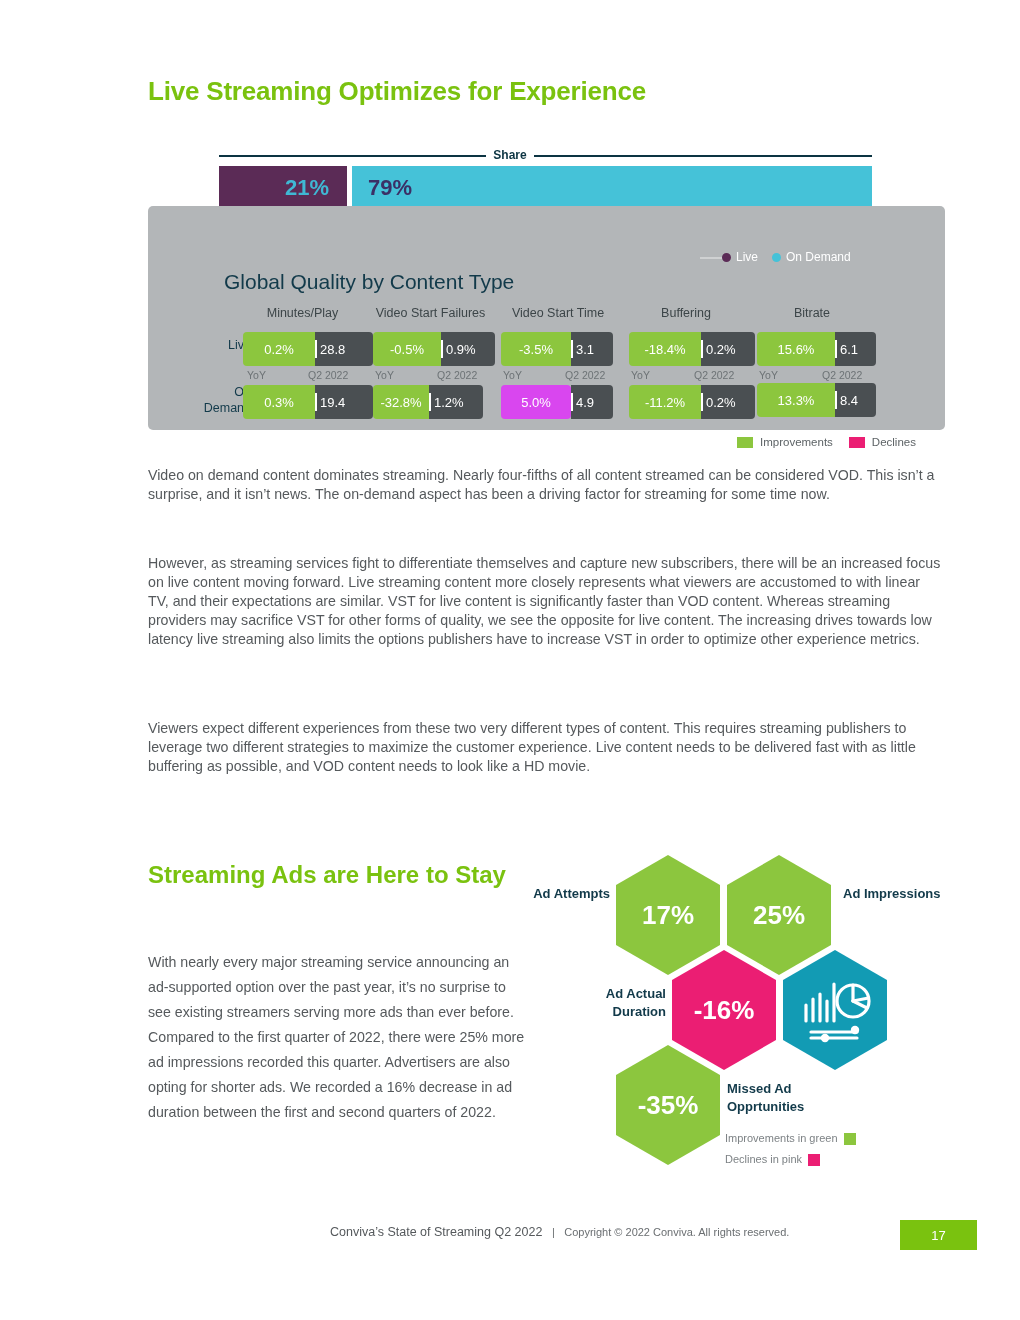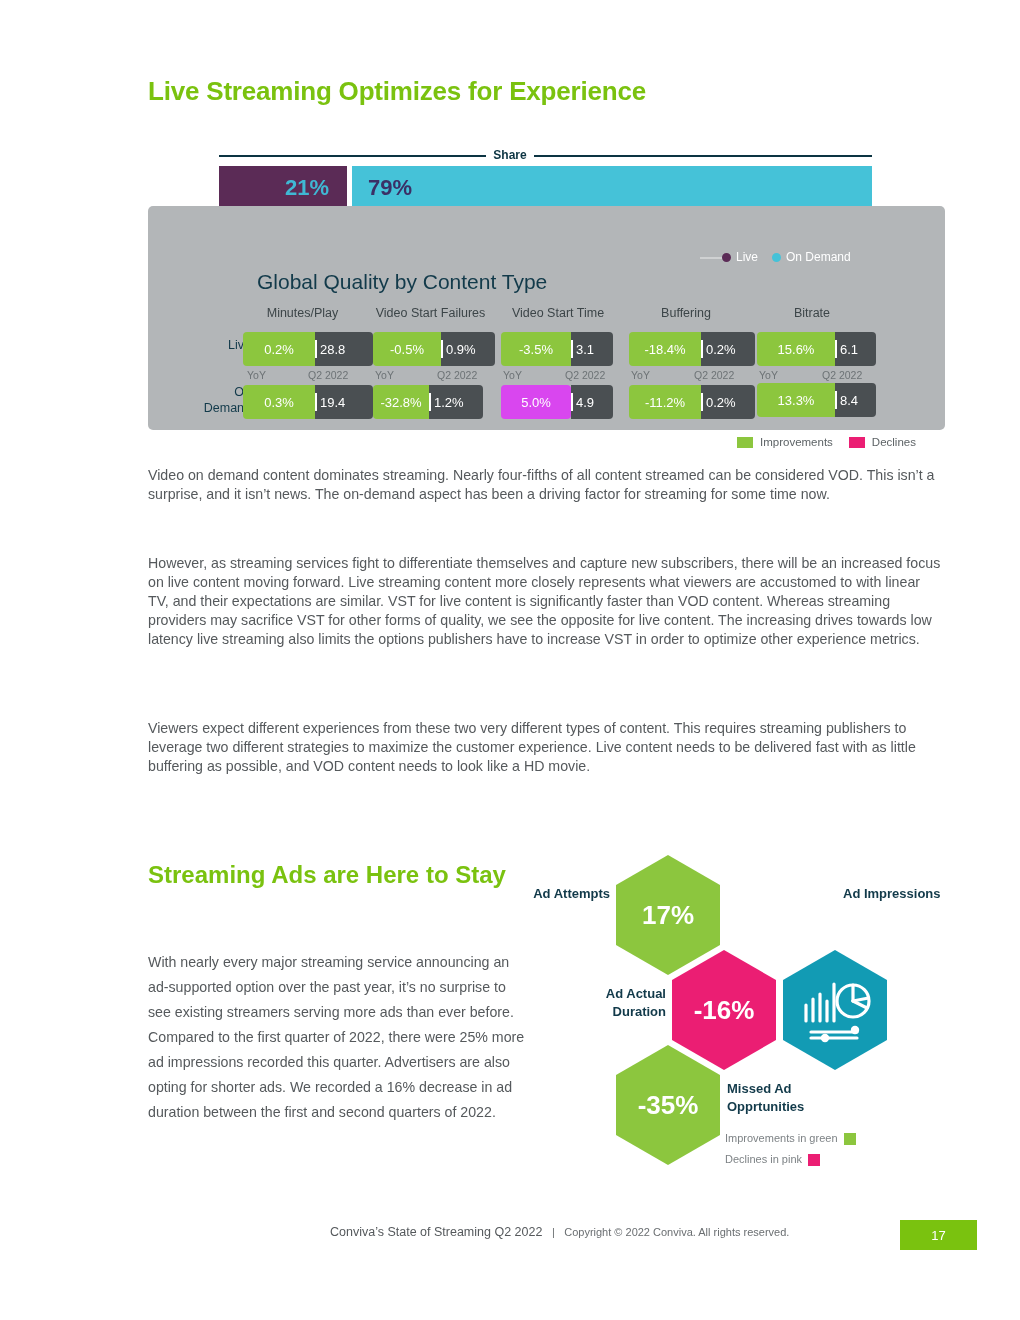--- a/index.html
+++ b/index.html
@@ -45,21 +45,21 @@
   }
   .legend-line { position: absolute; left: 700px; top: 257px; width: 28px; height: 2px; background: #cfd1d2; }
   .legend-top { position: absolute; left: 722px; top: 250px; font-size: 12px; color: #ffffff; display: flex; gap: 14px; align-items: center; }
   .legend-top .li { display: flex; align-items: center; gap: 5px; }
   .dot { width: 9px; height: 9px; border-radius: 50%; display: inline-block; }
   .dot-live { background: #5b2b56; }
   .dot-vod  { background: #45c2d8; }
 
   .panel-title {
     position: absolute; left: 224px; top: 270px;
-    font-size: 21px; font-weight: normal; color: #123a4a; margin-left: 33px;
+    font-size: 21px; font-weight: normal; color: #123a4a;
   }
 
   .col-head {
     position: absolute; top: 306px; font-size: 12.5px; color: #3c4548;
     text-align: center;
   }
 
   .rowlabel { position: absolute; font-size: 12.5px; color: #123a4a; text-align: right; width: 66px; }
   .rowlabel-live { left: 185px; top: 338px; }
   .rowlabel-vod  { left: 185px; top: 385px; line-height: 1.25; }
@@ -263,20 +263,24 @@
   <div class="sec2-copy">With nearly every major streaming service announcing an ad-supported option over the past year, it’s no surprise to see existing streamers serving more ads than ever before. Compared to the first quarter of 2022, there were 25% more ad impressions recorded this quarter. Advertisers are also opting for shorter ads. We recorded a 16% decrease in ad duration between the first and second quarters of 2022.</div>
 
   <div class="hexwrap">
 
     <div class="hexlabel lbl-attempts">Ad Attempts</div>
     <div class="hex hex-green hex-attempts">
       <div class="shape"></div>
       <div class="val">17%</div>
     </div>
 
+    <div class="hex hex-green hex-impressions">
+      <div class="shape"></div>
+      <div class="val">25%</div>
+    </div>
     <div class="hexlabel lbl-impressions">Ad Impressions</div>
 
     <div class="hexlabel lbl-duration">Ad Actual Duration</div>
     <div class="hex hex-pink hex-duration">
       <div class="shape"></div>
       <div class="val">-16%</div>
     </div>
 
     <div class="hex hex-teal hex-icon">
       <div class="shape"></div>

